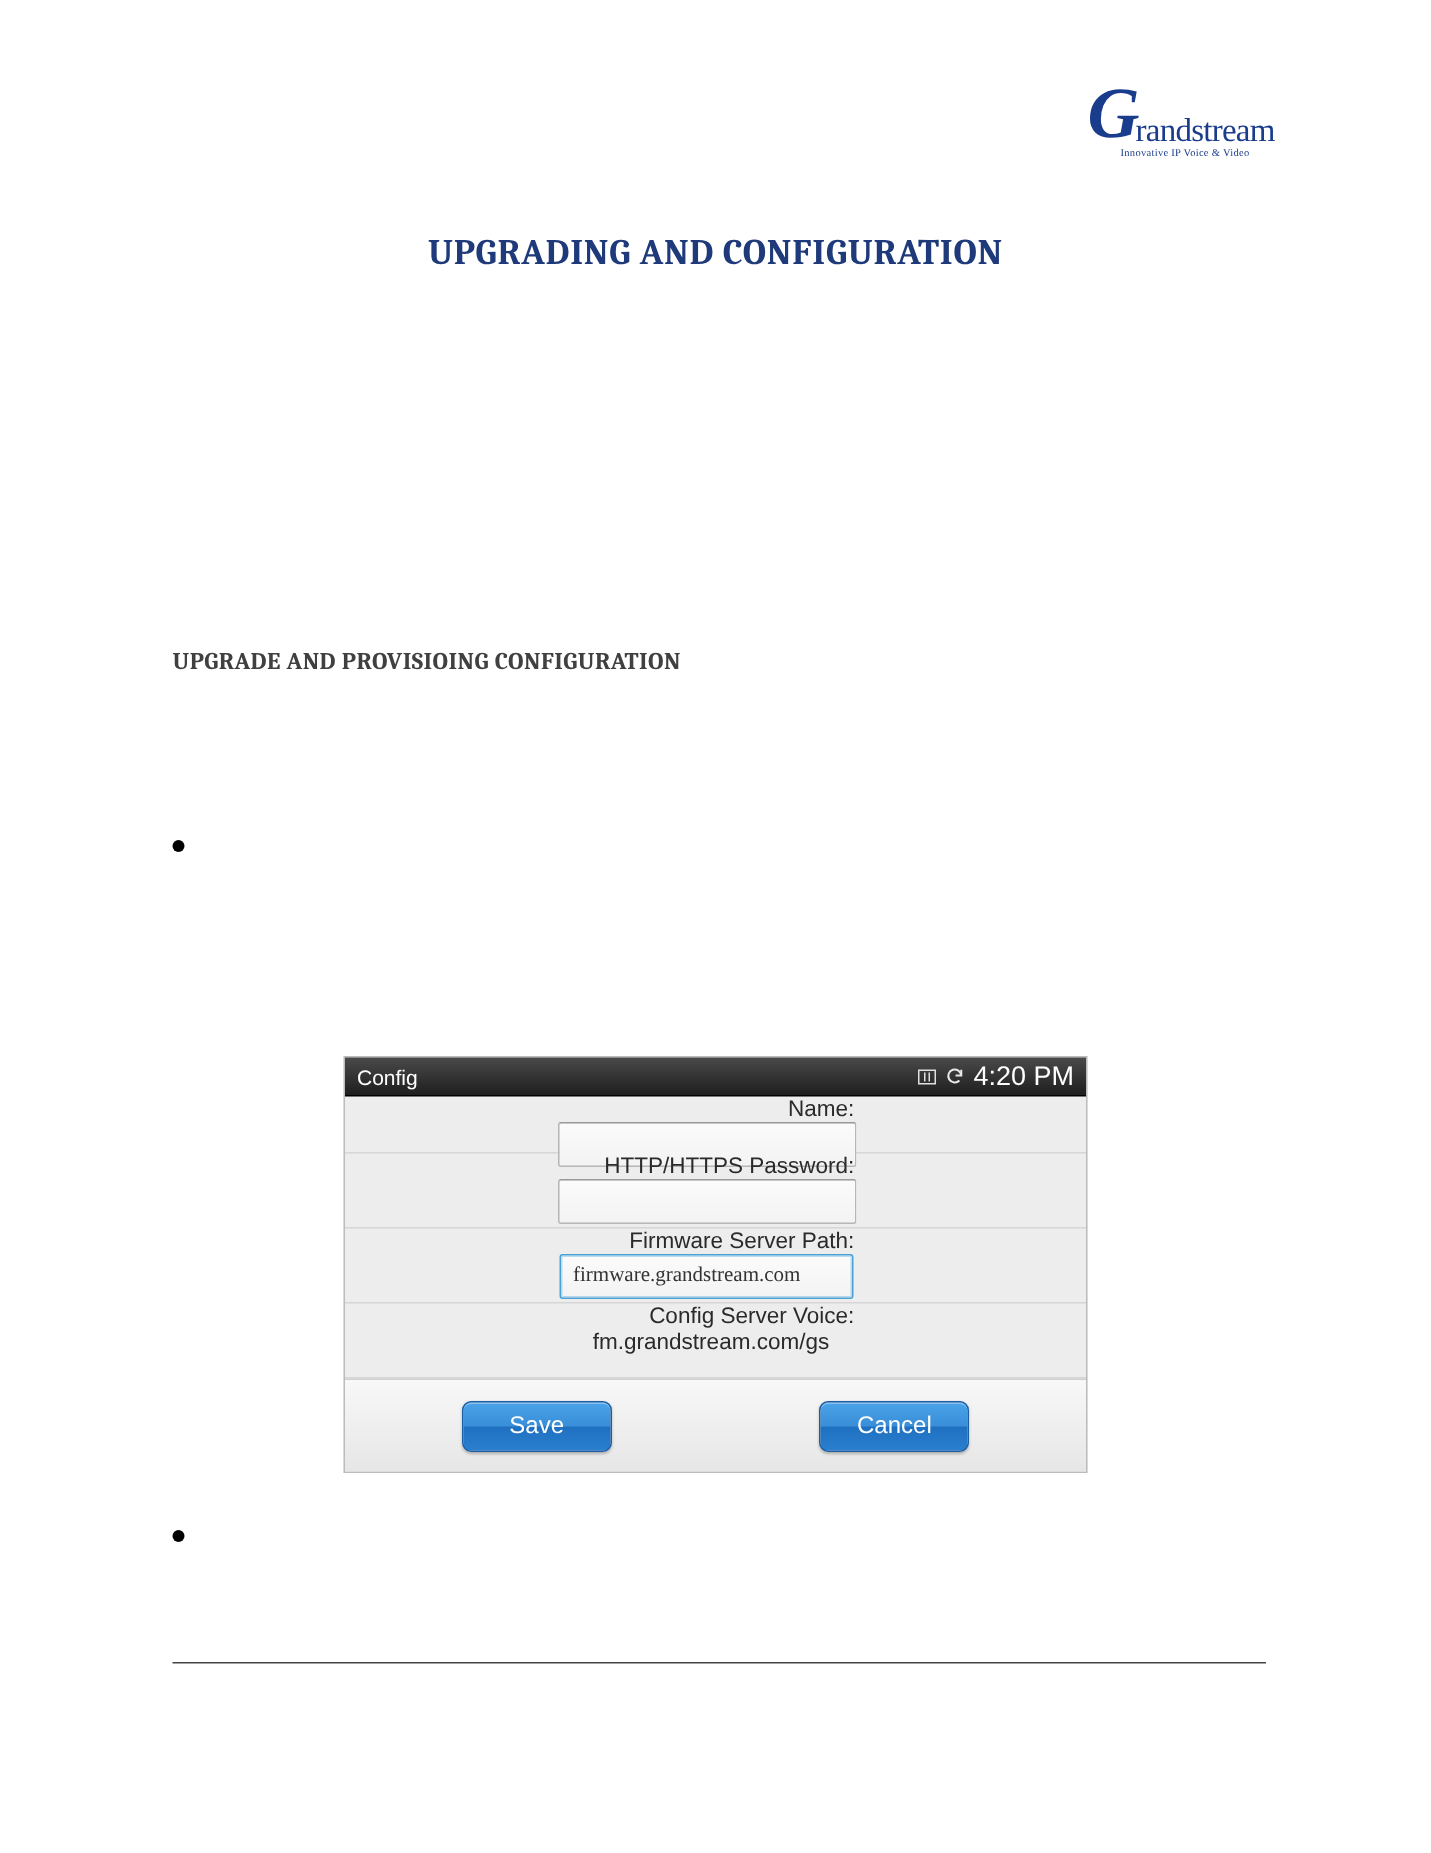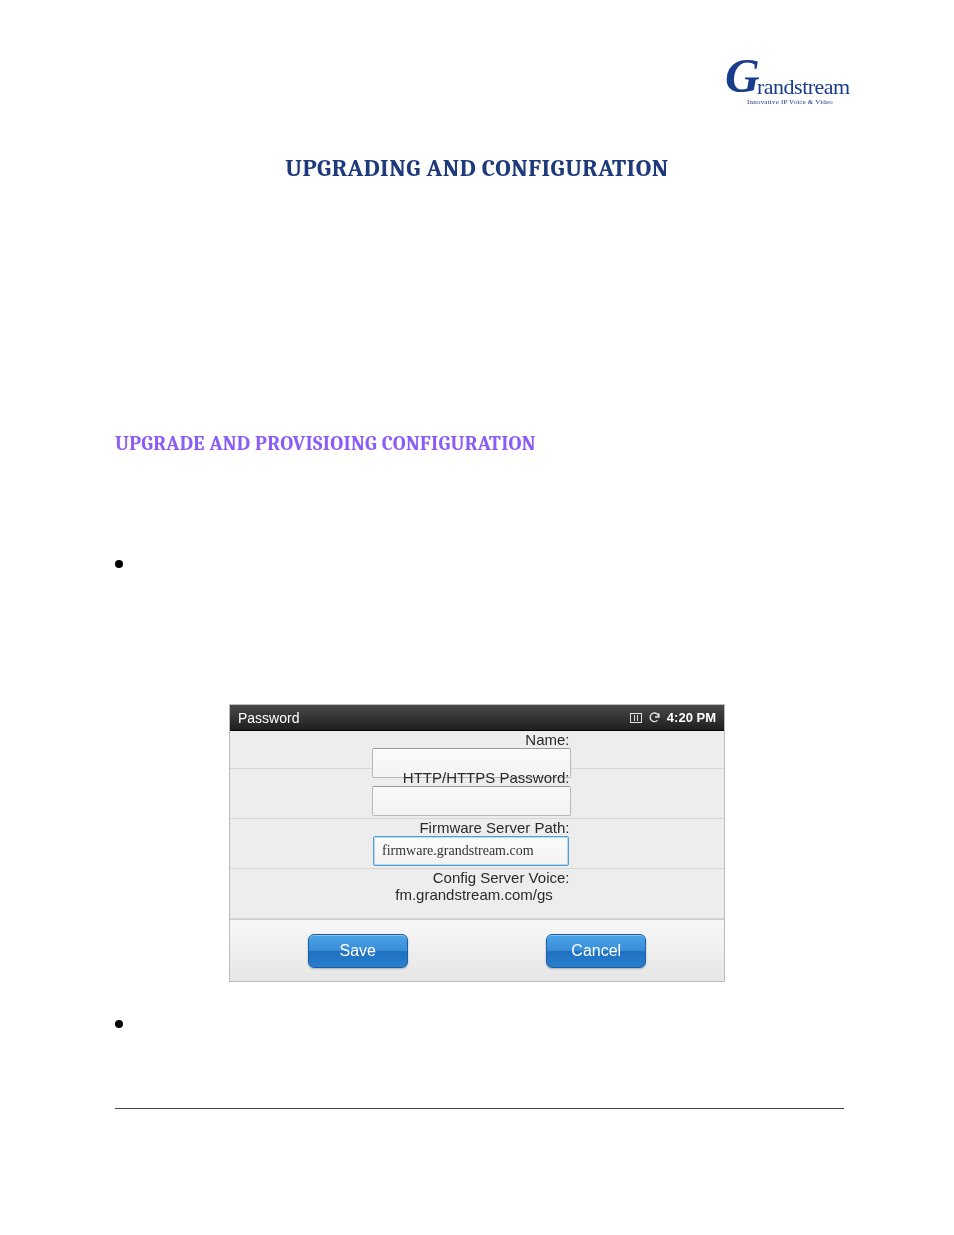--- a/index.html
+++ b/index.html
@@ -55,23 +55,23 @@
     text-align: center;
     font-size: 24px;
     font-weight: bold;
     color: #1f3a7a;
     letter-spacing: 0.5px;
   }
   .section-title {
     position: absolute;
     top: 432px;
     left: 115px;
-    font-size: 20px;
+    font-size: 16px;
     font-weight: bold;
-    color: #8b5cf6;
+    color: #404040;
     letter-spacing: 0.3px;
     text-align: center;
   }
   .bullet1 {
     position: absolute;
     top: 560px;
     left: 115px;
     width: 8px;
     height: 8px;
     background: #000;
@@ -117,21 +117,21 @@
   }
   .status-sim::after {
     content:"";
     position:absolute; left:3px; top:1px; width:1px; height:6px; background:#e0e0e0;
     box-shadow: 3px 0 0 #e0e0e0;
   }
   .status-refresh {
     width: 13px; height: 13px; display:inline-block; position:relative;
   }
   .status-refresh svg { width:13px; height:13px; display:block; }
-  .status-time { font-weight: bold; font-size: 13px; color:#fff; }
+  .status-time { font-weight: normal; font-size: 18px; color:#fff; }
 
   .rows { padding: 0; }
   .row {
     display: flex;
     align-items: center;
     height: 50px;
     border-bottom: 1px solid #d6d6d6;
     padding: 0 12px 0 0;
     flex-direction: column;
   }
@@ -211,21 +211,21 @@
 </div>
 
 <h1 class="page-title">UPGRADING AND CONFIGURATION</h1>
 
 <h2 class="section-title">UPGRADE AND PROVISIOING CONFIGURATION</h2>
 
 <div class="bullet1"></div>
 
 <div class="panel">
   <div class="titlebar">
-    <span class="titlebar-title">Password</span>
+    <span class="titlebar-title">Config</span>
     <span class="titlebar-icons">
       <span class="status-sim"></span>
       <span class="status-refresh">
         <svg viewBox="0 0 24 24" fill="none" stroke="#e8e8e8" stroke-width="2.5">
           <path d="M20 11a8 8 0 10-2.3 6.3"></path>
           <path d="M20 4v7h-7"></path>
         </svg>
       </span>
       <span class="status-time">4:20 PM</span>
     </span>

